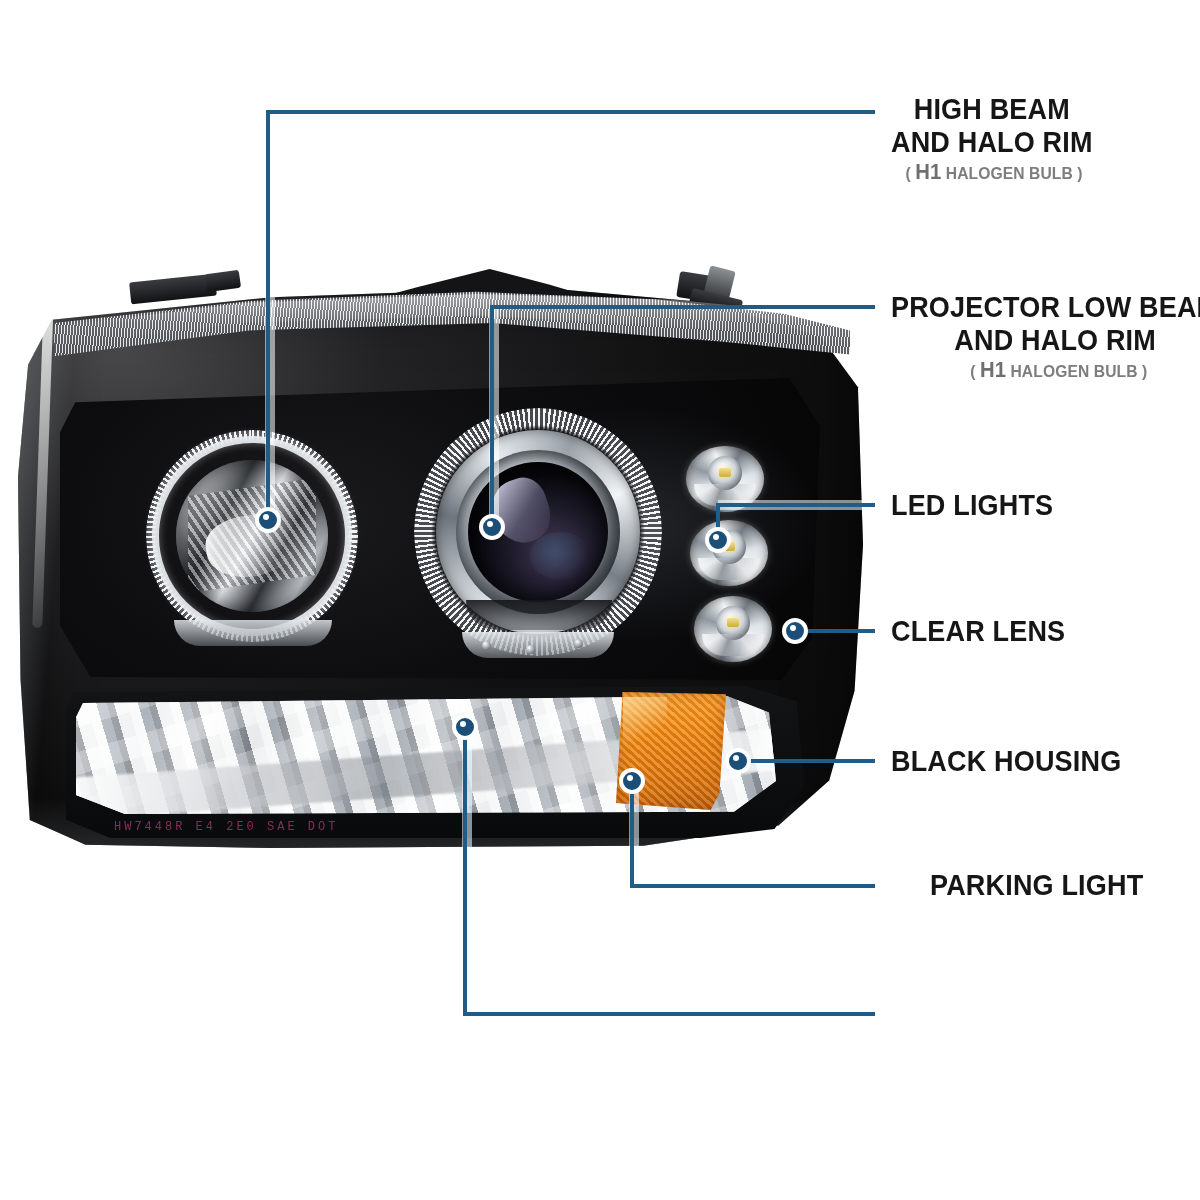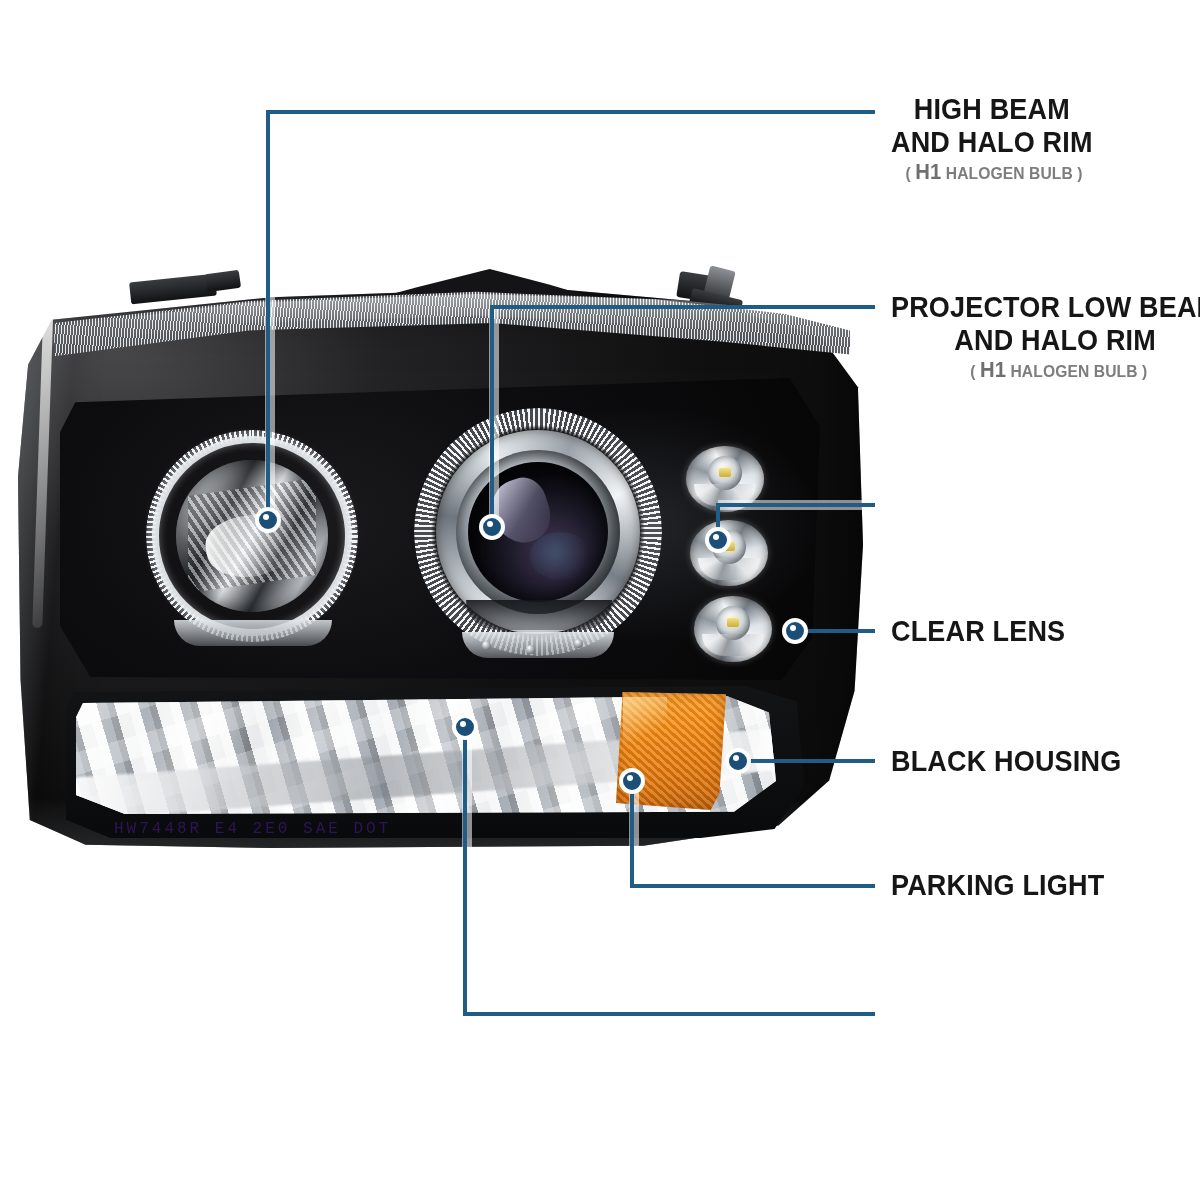--- a/index.html
+++ b/index.html
@@ -289,21 +289,21 @@
     clip-path:polygon(6% 0%, 100% 2%, 94% 86%, 86% 100%, 0% 94%);
     box-shadow:inset 0 0 16px rgba(120,50,0,.45);
   }
   .amber .gl{
     position:absolute;left:6%;top:4%;width:40%;height:42%;
     background:linear-gradient(150deg,rgba(255,228,170,.75),rgba(255,255,255,0) 70%);
   }
   
   .stamp{
     position:absolute;left:96px;top:552px;width:560px;height:18px;
-    font-size:16px;color:#4c1d95;letter-spacing:3px;
+    font-size:12px;color:#ec4899;letter-spacing:3px;
     font-family:"Liberation Mono","DejaVu Sans Mono",monospace;
     opacity:.55;white-space:nowrap;overflow:hidden;
   }
   .edgehi{
     position:absolute;left:20px;top:30px;width:10px;height:330px;
     background:linear-gradient(180deg,rgba(255,255,255,.85),rgba(255,255,255,.12));
     transform:rotate(2deg);border-radius:6px;filter:blur(.6px);
   }
 </style>
 </head>
@@ -415,27 +415,30 @@
     <div class="ttl">AND HALO RIM</div>
     <div class="sub"><span>(</span> <span class="big">H1</span> <span>HALOGEN BULB</span> <span>)</span></div>
   </div>
 
   <div class="callout" style="top:290px;">
     <div class="ttl">PROJECTOR LOW BEAM</div>
     <div class="ttl">AND HALO RIM</div>
     <div class="sub"><span>(</span> <span class="big">H1</span> <span>HALOGEN BULB</span> <span>)</span></div>
   </div>
 
+  <div class="callout" style="top:488px;">
+    <div class="ttl">LED LIGHTS</div>
+  </div>
 
   <div class="callout" style="top:744px;">
     <div class="ttl">BLACK HOUSING</div>
   </div>
 
   <div class="callout" style="top:614px;">
     <div class="ttl">CLEAR LENS</div>
   </div>
 
-  <div class="callout" style="top:868px;">
+  <div class="callout" style="top:868px;margin-left:39px;">
     <div class="ttl">PARKING LIGHT</div>
   </div>
 
 
 </div>
 
 </body></html>

